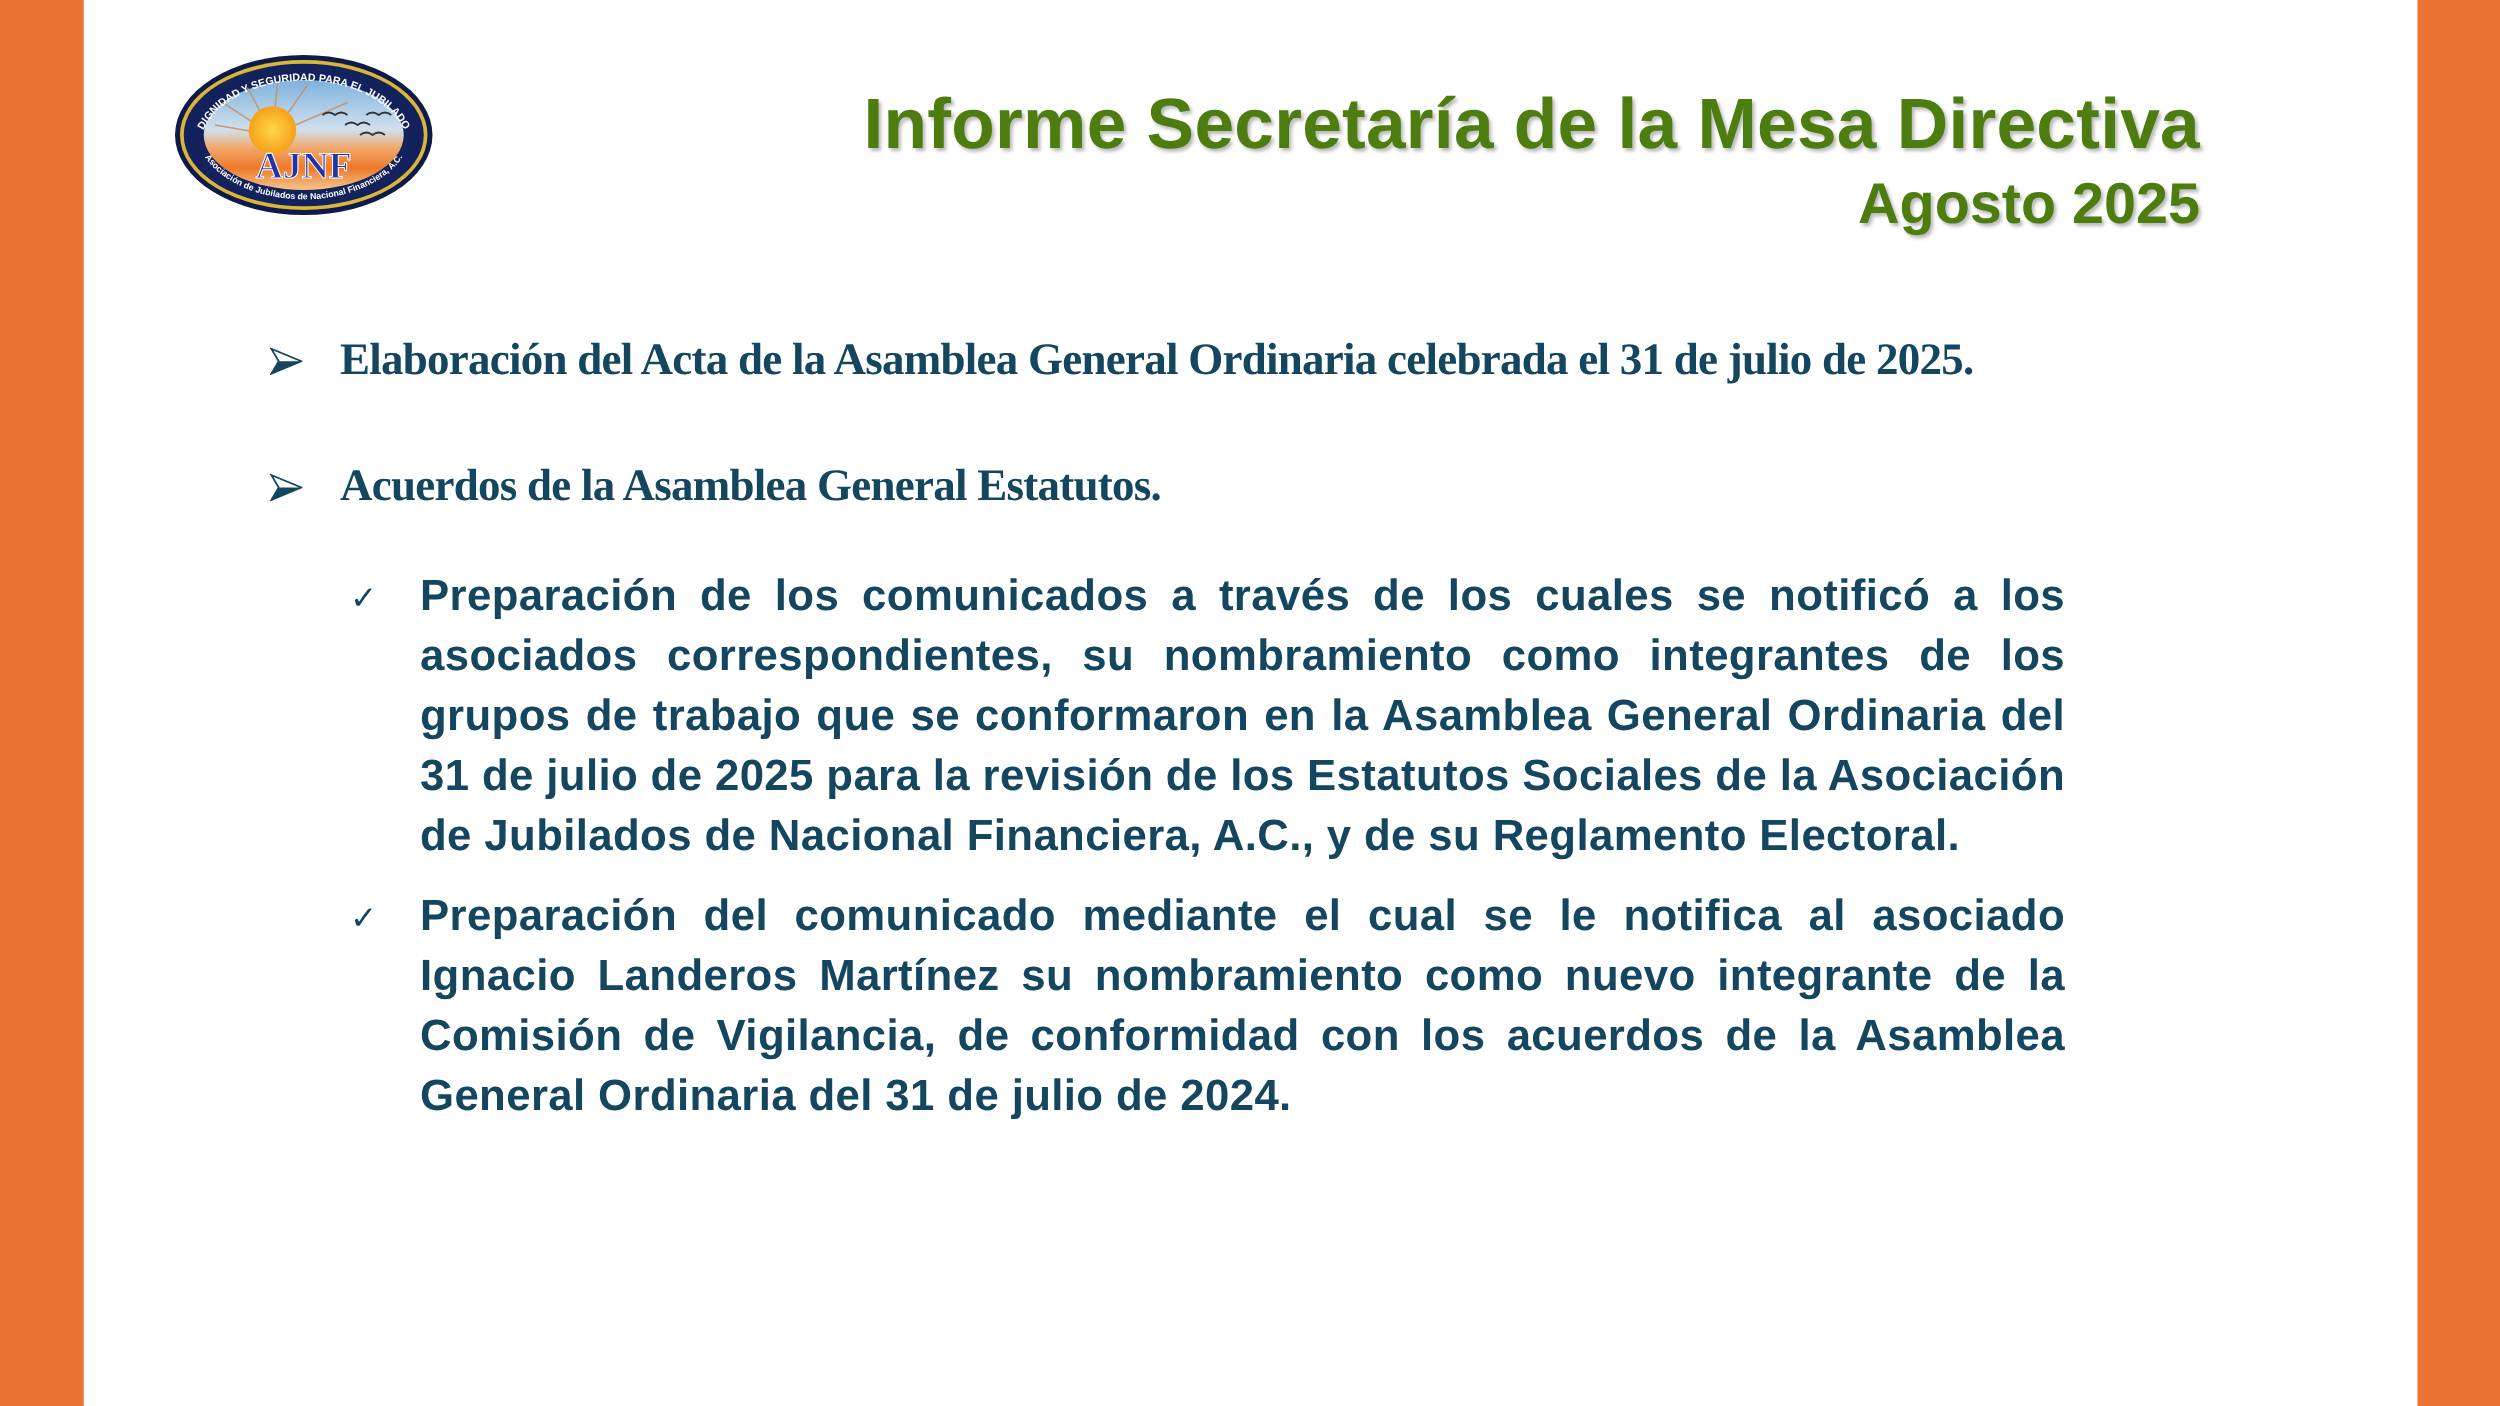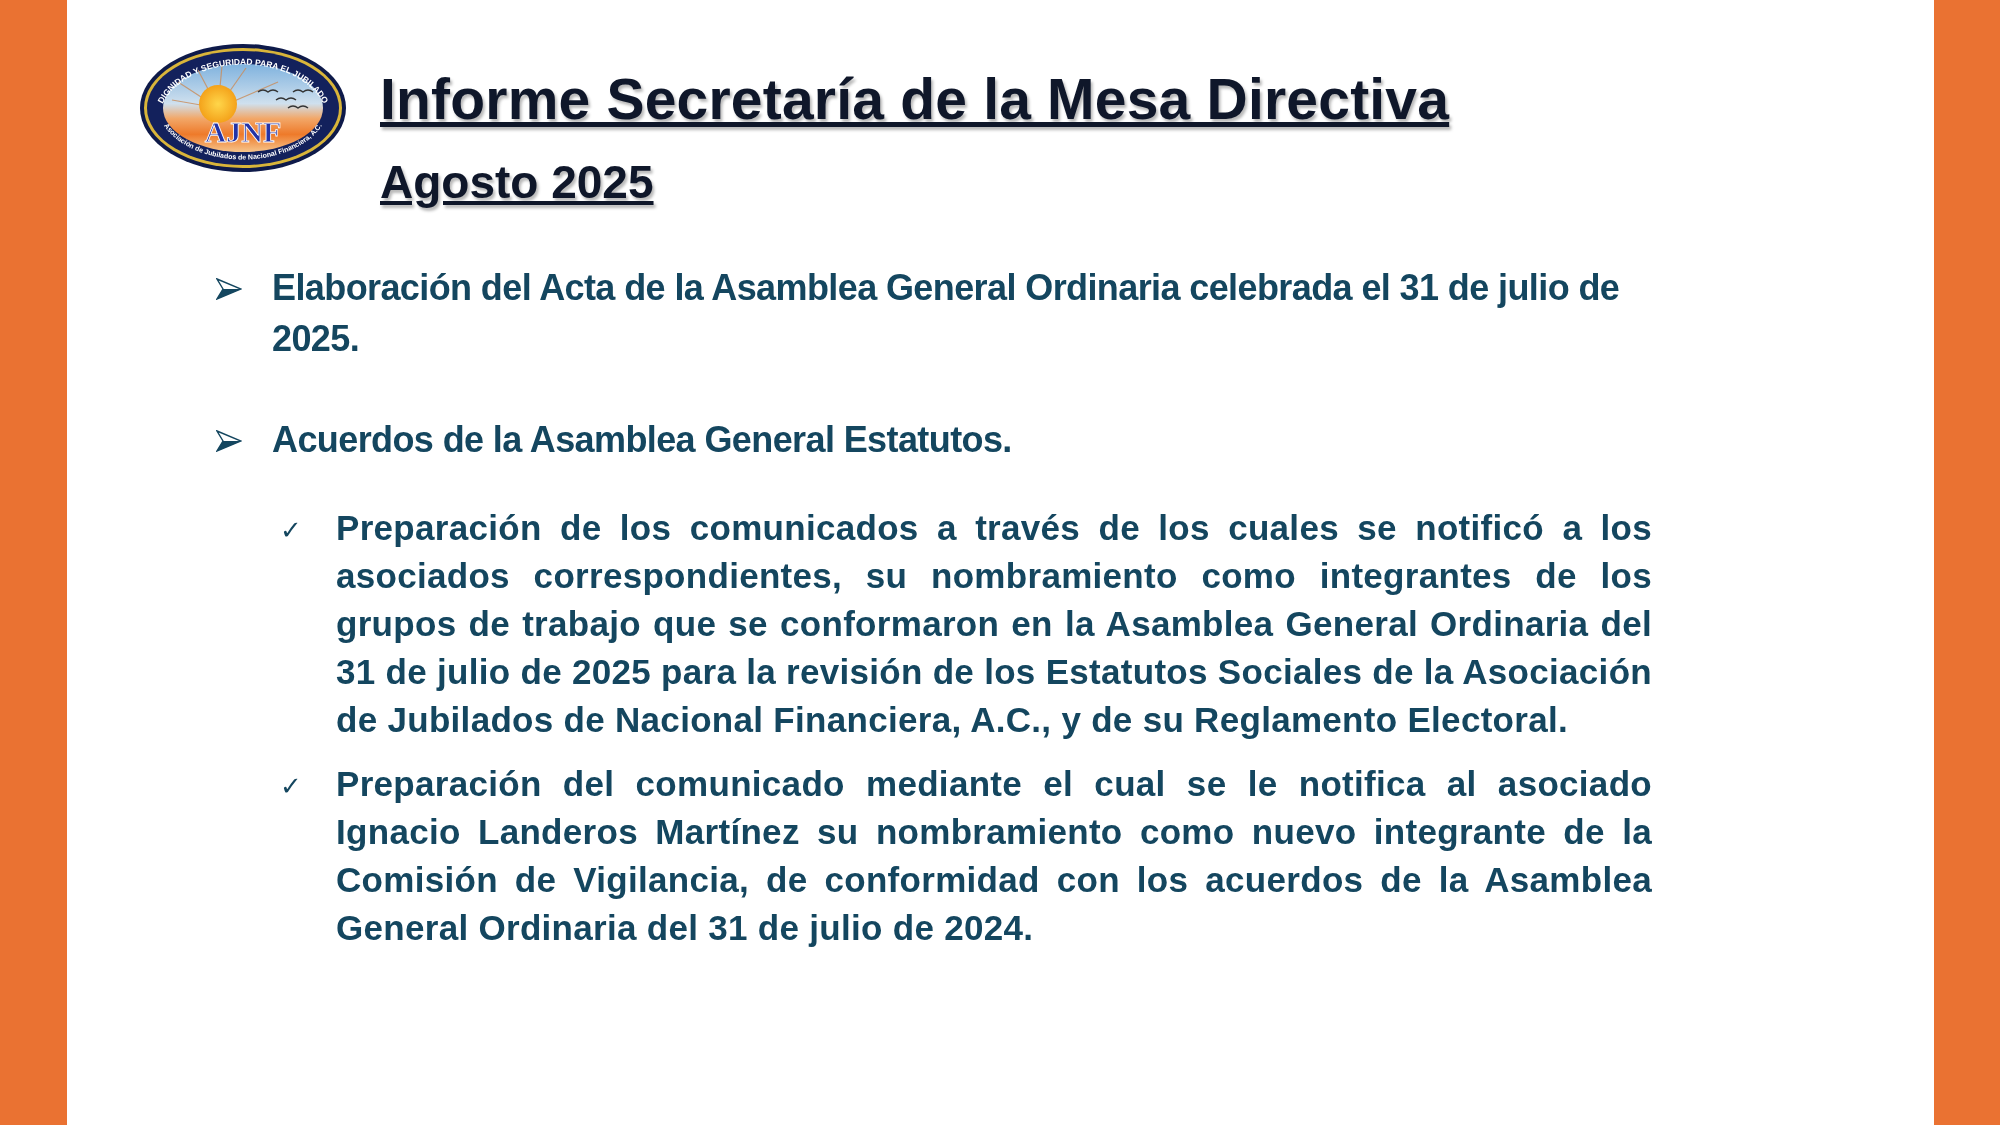--- a/index.html
+++ b/index.html
@@ -35,51 +35,50 @@
       height: 132px;
     }
     .logo svg { width: 100%; height: 100%; display: block; }
 
     
     .title-block {
       position: absolute;
       left: 380px;
       top: 64px;
       width: 1380px;
-      text-align: left;
-      color: #0f172a;
+      text-align: right;
+      color: #4d7c0f;
       font-family: "Liberation Sans", sans-serif;
       font-weight: bold;
       text-shadow: 2px 3px 3px rgba(0,0,0,0.28);
-      text-decoration: underline;
     }
     .title-main {
       font-size: 57px;
       line-height: 70px;
       letter-spacing: 0.2px;
     }
     .title-sub {
       font-size: 46px;
       line-height: 56px;
-      margin-top: 20px;
+      margin-top: 0;
     }
 
     
     .content {
       position: absolute;
       left: 212px;
       top: 262px;
       width: 1440px;
       font-family: "Liberation Sans", sans-serif;
       color: #14465f;
     }
     .l1-item {
       position: relative;
       padding-left: 60px;
-      font-family: Liberation Sans, sans-serif;
+      font-family: Liberation Serif, serif;
       font-weight: bold;
       font-size: 36px;
       line-height: 51px;
       width: 1380px;
       letter-spacing: -0.6px;
     }
     .l1-item + .l1-item { margin-top: 50px; }
     .l1-bullet {
       position: absolute;
       left: 4px;

